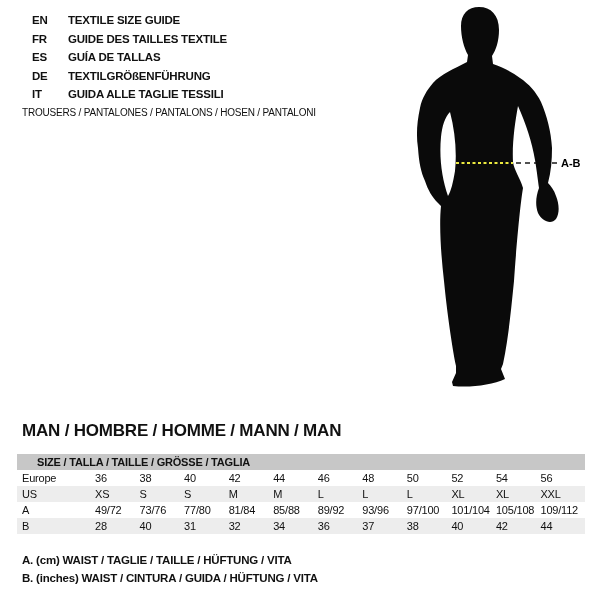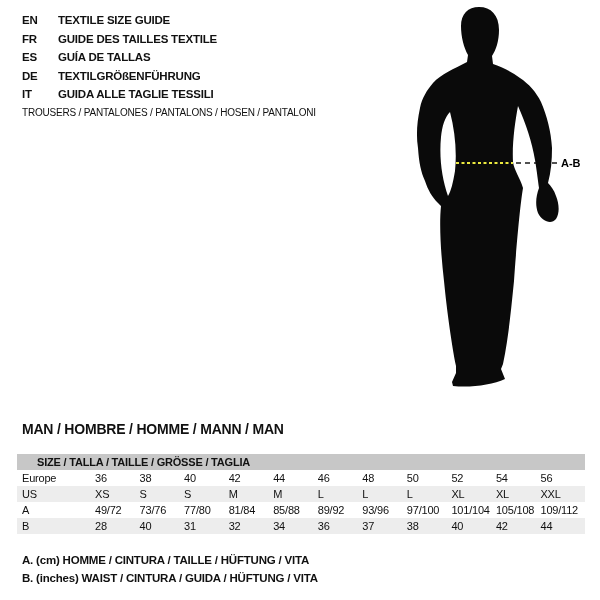--- a/index.html
+++ b/index.html
@@ -6,40 +6,40 @@
   html, body { background: #fff; }
   body { font-family: "Liberation Sans", sans-serif; color: var(--ink, #111); }
   .canvas {
     position: relative;
     width: 600px; height: 600px;
     background: #fff;
     overflow: hidden;
   }
 
   
-  .lang-block { position: absolute; left: 22px; top: 11px; }
+  .lang-block { position: absolute; left: 32px; top: 11px; }
   .lang-row { display: flex; height: 18.5px; align-items: center; }
   .lang-code {
     width: 36px; font-size: 11.5px; font-weight: bold; letter-spacing: -0.2px;
   }
   .lang-label { font-size: 11.5px; font-weight: bold; letter-spacing: -0.2px; }
 
   
   .category-title {
     position: absolute; left: 22px; top: 107px;
     font-size: 10px; font-weight: normal; letter-spacing: -0.2px;
   }
 
   
   .figure-svg { position: absolute; left: 400px; top: 0; width: 200px; height: 430px; }
 
   
   .man-title {
     position: absolute; left: 22px; top: 421px;
-    font-size: 14px; font-weight: bold; letter-spacing: -0.2px;
+    font-size: 17px; font-weight: bold; letter-spacing: -0.2px;
   }
 
   
   .size-table { position: absolute; left: 17px; top: 454px; width: 568px; }
   .size-table-header {
     background: var(--header-bg, #c7c7c7);
     height: 16px; line-height: 16px;
     font-size: 11px; font-weight: bold; letter-spacing: -0.2px;
     padding-left: 20px;
   }
@@ -195,17 +195,17 @@
           <div class="size-cell">37</div>
           <div class="size-cell">38</div>
           <div class="size-cell">40</div>
           <div class="size-cell">42</div>
           <div class="size-cell">44</div>
         </div>
       </div>
   </div>
 
   <div class="notes" id="notes">
-      <div class="note-line">A. (cm) HOMME / CINTURA / TAILLE / HÜFTUNG / VITA</div>
+      <div class="note-line">A. (cm) WAIST / TAGLIE / TAILLE / HÜFTUNG / VITA</div>
       <div class="note-line">B. (inches) WAIST / CINTURA / GUIDA / HÜFTUNG / VITA</div>
     </div>
 
 </div>
 
 </body></html>

